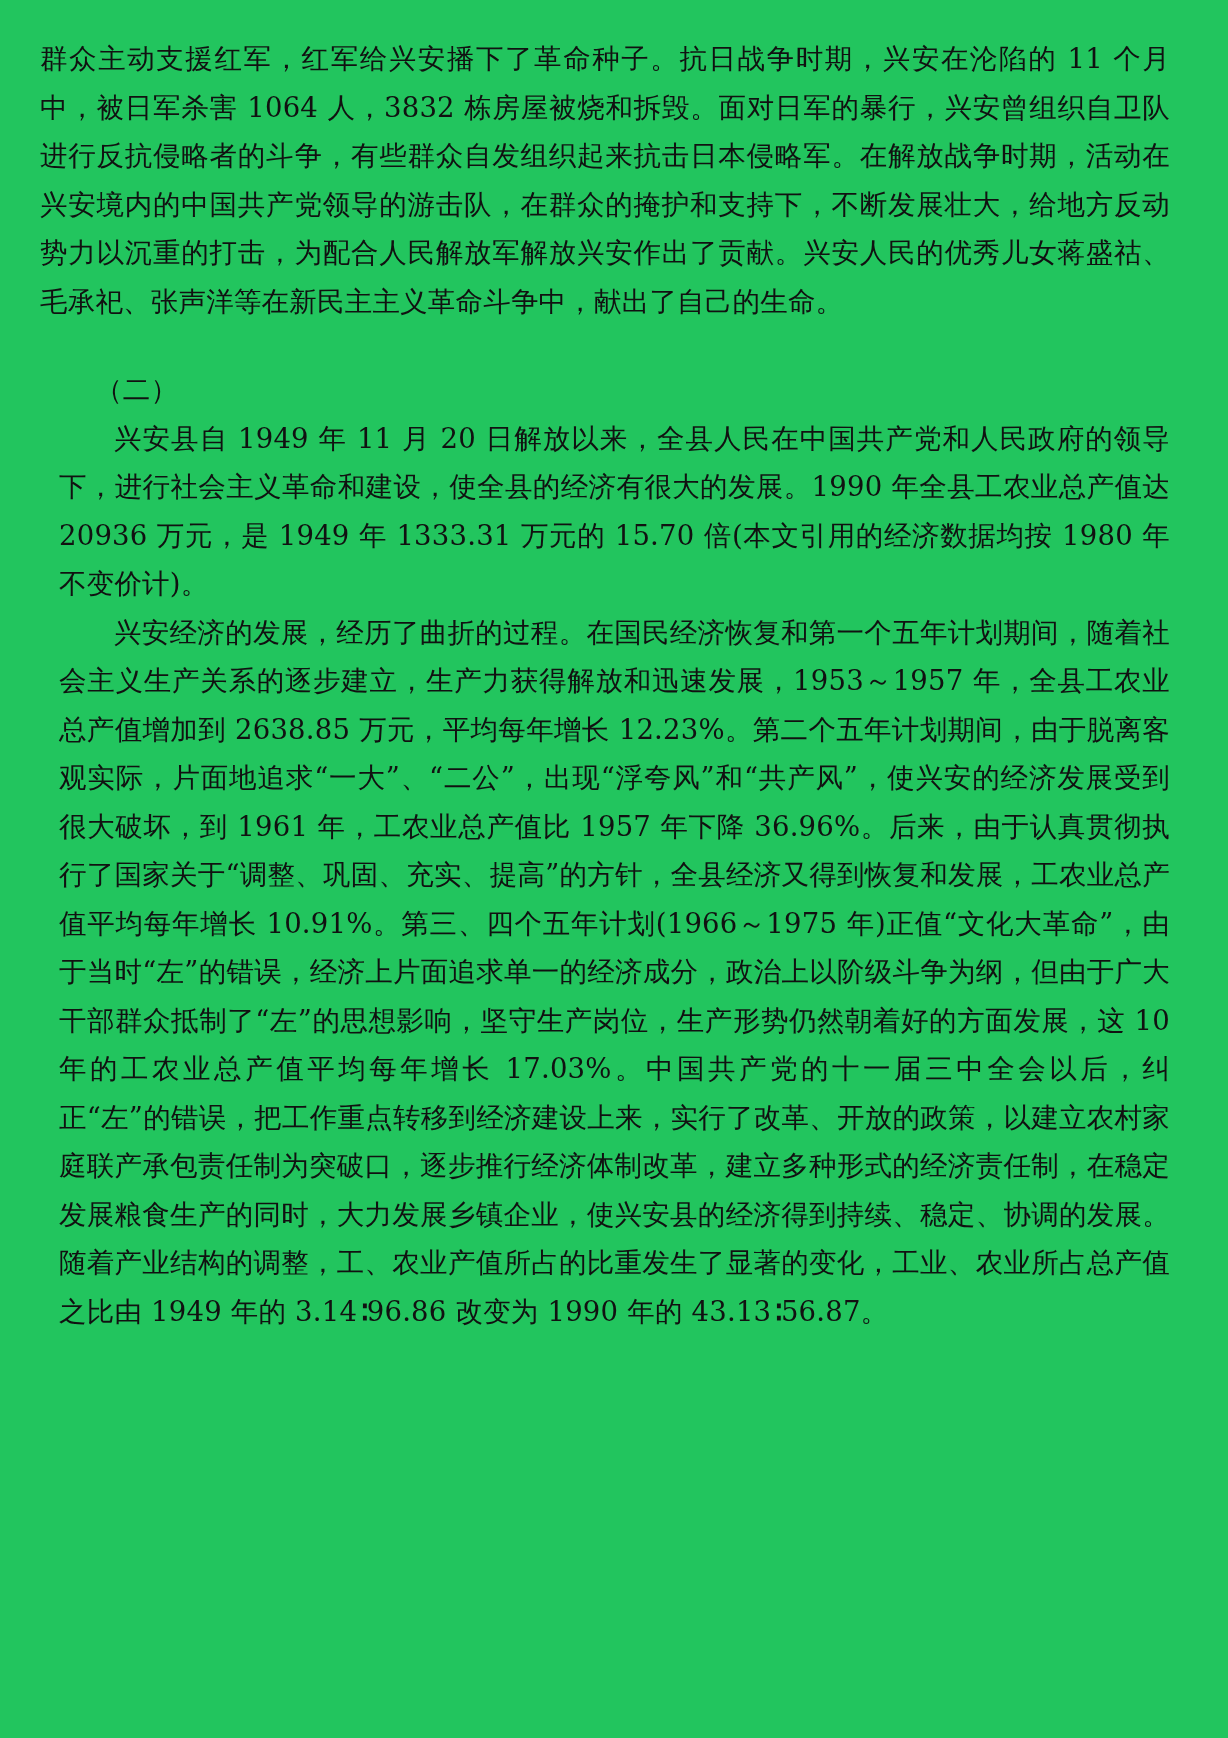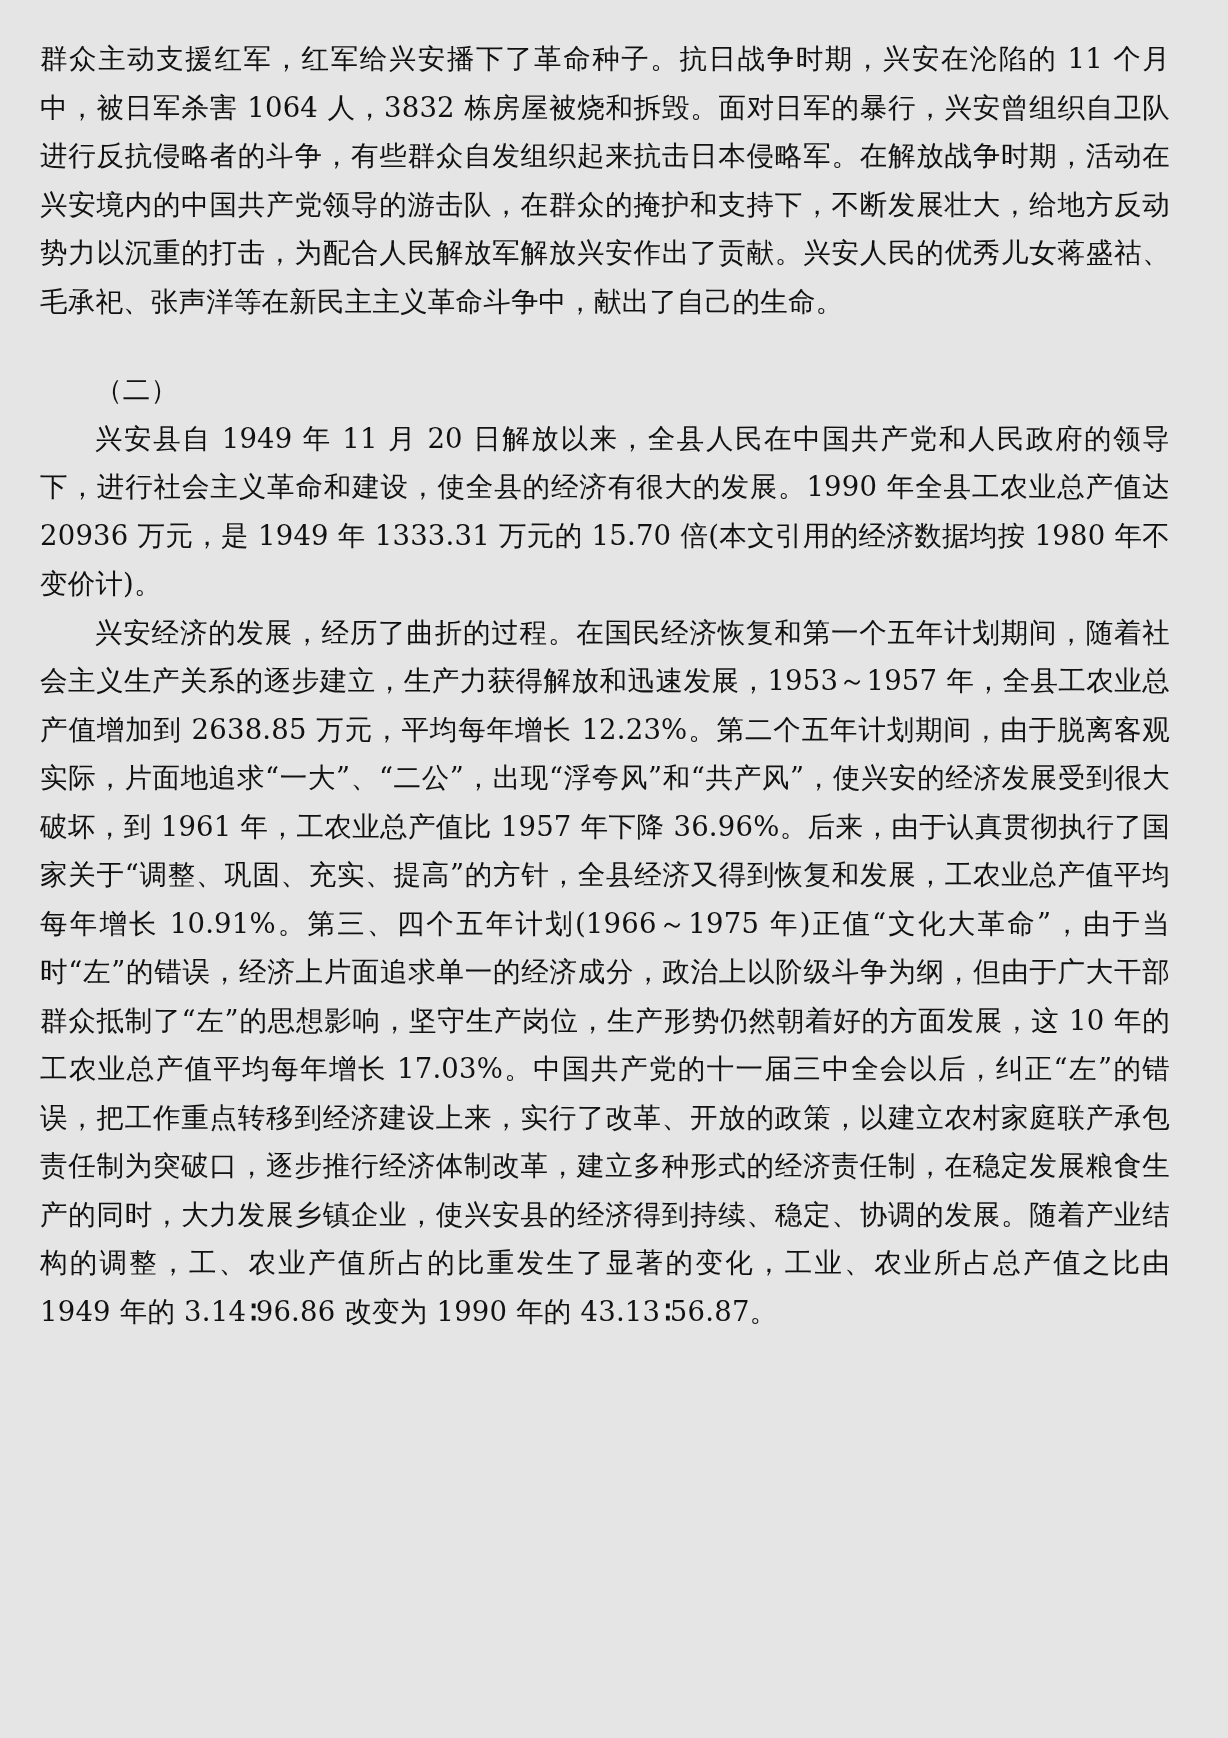--- a/index.html
+++ b/index.html
@@ -4,38 +4,39 @@
 <style>
   html, body {
     margin: 0;
     padding: 0;
     background: #ffffff;
   }
   .page {
     position: relative;
     width: 1228px;
     height: 1738px;
-    background: #e5e5e5;
+    background: #22c55e;
     box-sizing: border-box;
     padding: 34px 58px 0 40px;
     font-family: "DejaVu Serif", "Liberation Serif", serif;
     color: #111111;
   }
   .body-text {
     font-size: 27.5px;
     line-height: 48.5px;
     text-align: justify;
     text-justify: inter-ideograph;
     letter-spacing: 0.2px;
   }
   p {
     margin: 0;
   }
   .indent2 {
     text-indent: 2em;
+    margin-left: 19px;
   }
   .section-head {
     margin-top: 40px;
     text-indent: 2em;
   }
   .para-gap {
     margin-top: 0;
   }
 </style>
 </head>

